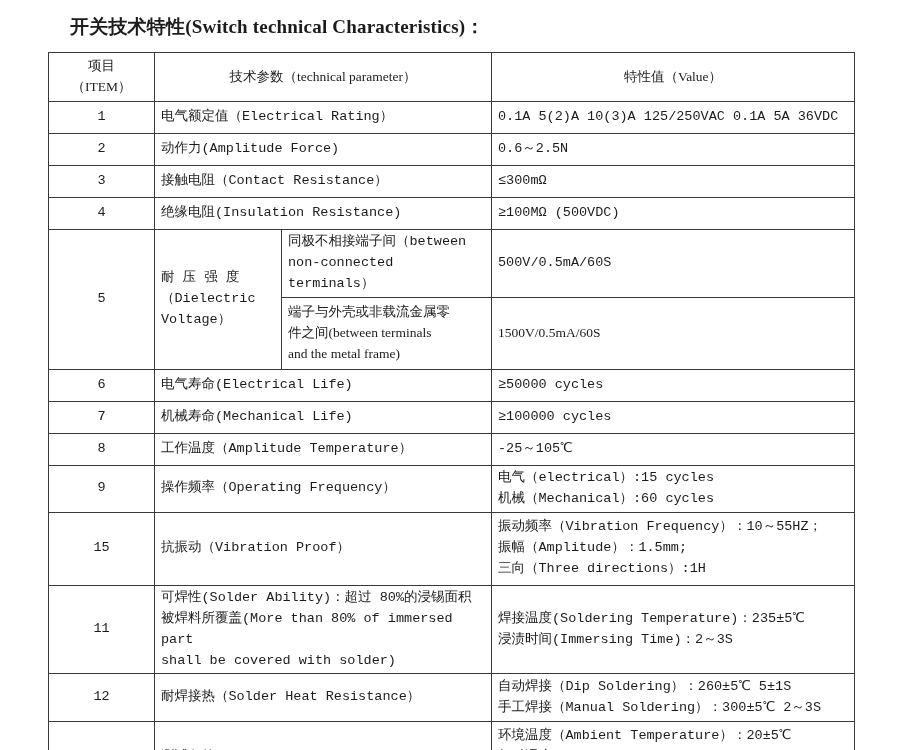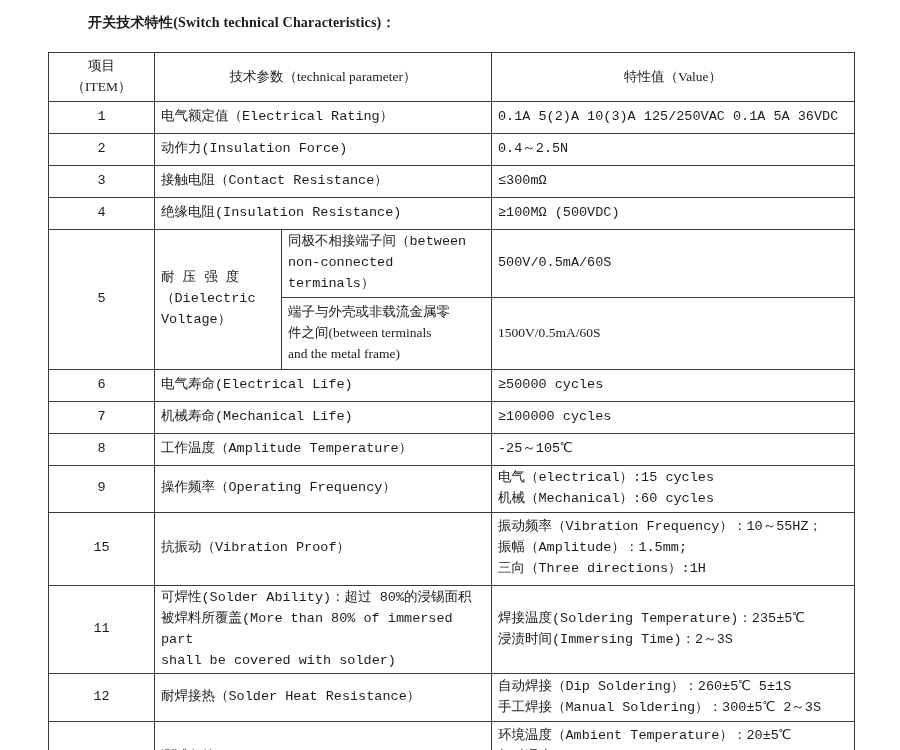--- a/index.html
+++ b/index.html
@@ -12,24 +12,24 @@
     color: #1c1c1c;
   }
   .page {
     position: relative;
     width: 900px;
     height: 750px;
     overflow: hidden;
   }
   .doc-title {
     position: absolute;
-    left: 88px;
+    left: 70px;
     top: 14px;
     font-family: "Liberation Serif", "DejaVu Serif", serif;
-    font-size: 14px;
+    font-size: 19px;
     font-weight: 600;
     letter-spacing: 0.2px;
     white-space: pre;
   }
   table.spec {
     position: absolute;
     left: 48px;
     top: 52px;
     width: 806px;
     border-collapse: collapse;
@@ -90,22 +90,22 @@
     </tr>
 
     <tr class="h31">
       <td class="c-item">1</td>
       <td class="c-param" colspan="2">电气额定值（Electrical Rating）</td>
       <td class="c-value">0.1A 5(2)A 10(3)A 125/250VAC 0.1A 5A 36VDC</td>
     </tr>
 
     <tr class="h31">
       <td class="c-item">2</td>
-      <td class="c-param" colspan="2">动作力(Insulation Force)</td>
-      <td class="c-value">0.4～2.5N</td>
+      <td class="c-param" colspan="2">动作力(Amplitude Force)</td>
+      <td class="c-value">0.6～2.5N</td>
     </tr>
 
     <tr class="h31">
       <td class="c-item">3</td>
       <td class="c-param" colspan="2">接触电阻（Contact  Resistance）</td>
       <td class="c-value">≤300mΩ</td>
     </tr>
 
     <tr class="h31">
       <td class="c-item">4</td>

